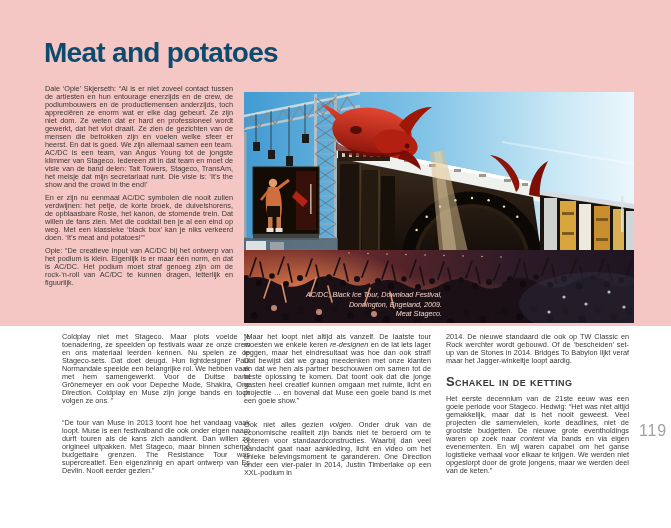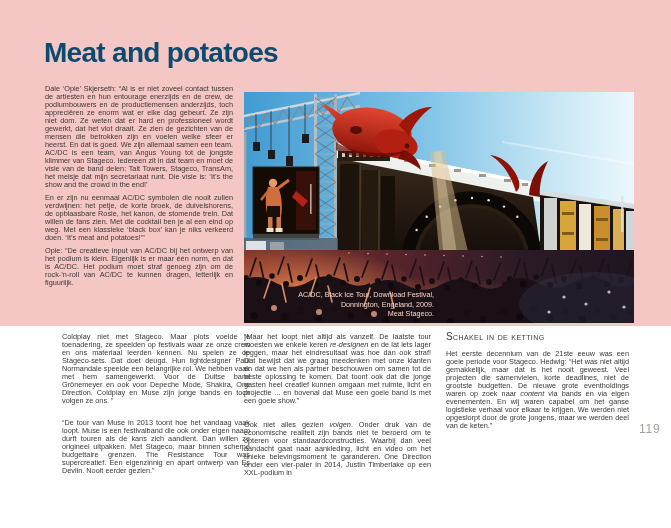--- a/index.html
+++ b/index.html
@@ -12,28 +12,28 @@
        color:#3a3735;}
   .col p{margin:0;}
   #col1a{left:45px;top:85px;width:188px;}
   #col1a p{margin-bottom:5px;}
   #col1b{left:62px;top:333px;width:188px;}
   #col1b p{margin-bottom:14px;}
   #col2{left:244px;top:333px;width:187px;}
   #col2 p{margin-bottom:16px;}
   #col3{left:446px;top:333px;width:183px;}
   #col3 p{margin-bottom:13px;}
-  .subhead{margin:0 0 9px 0;font-size:10px;font-weight:normal;font-variant:small-caps;
+  .subhead{margin:0 0 9px 0;font-size:13px;font-weight:bold;font-variant:small-caps;
            letter-spacing:0.4px;color:#3a3735;}
   em{font-style:italic;margin-top:44px;}
   .photo{position:absolute;left:244px;top:92px;width:390px;height:231px;margin:0;}
   .photo svg{display:block;width:100%;height:100%;}
-  .caption{position:absolute;right:200px;bottom:5px;text-align:right;
+  .caption{position:absolute;right:192px;bottom:5px;text-align:right;font-style:italic;
            font-size:7.2px;line-height:9.2px;color:#f6d4ca;white-space:nowrap;}
-  .page-number{position:absolute;left:639px;top:422px;font-size:12px;letter-spacing:0.8px;
+  .page-number{position:absolute;left:639px;top:422px;font-size:16px;letter-spacing:0.8px;
                color:#a3a09e;}
 </style>
 </head>
 <body>
 
 <div class="page">
 
   <div class="pink-block"></div>
 
   <h1 class="title">Meat and potatoes</h1>
@@ -297,19 +297,20 @@
     <p>Coldplay niet met Stageco. Maar plots voelde je toenadering, ze speelden op festivals waar ze onze crew en ons materiaal leerden kennen. Nu spelen ze op Stageco-sets. Dat doet deugd. Hun lightdesigner Paul Normandale speelde een belangrijke rol. We hebben vaak met hem samengewerkt. Voor de Duitse band Grönemeyer en ook voor Depeche Mode, Shakira, One Direction. Coldplay en Muse zijn jonge bands en toch volgen ze ons. ”</p>
     <p>“De tour van Muse in 2013 toont hoe het vandaag vaak loopt. Muse is een festivalband die ook onder eigen naam durft touren als de kans zich aandient. Dan willen ze origineel uitpakken. Met Stageco, maar binnen scherpe budgettaire grenzen. The Resistance Tour was supercreatief. Een eigenzinnig en apart ontwerp van Es Devlin. Nooit eerder gezien.”</p>
   </div>
 
   <div class="col" id="col2">
     <p><span>“Maar het loopt niet altijd als vanzelf. De laatste tour moesten we enkele keren </span><em>re-designen</em><span> en de lat iets lager leggen, maar het eindresultaat was hoe dan ook straf! Dat bewijst dat we graag meedenken met onze klanten en dat we hen als partner beschouwen om samen tot de beste oplossing te komen. Dat toont ook dat die jonge gasten heel creatief kunnen omgaan met ruimte, licht en projectie ... en bovenal dat Muse een goeie band is met een goeie show.”</span></p>
     <p><span>Ook niet alles gezien </span><em>volgen</em><span>. Onder druk van de economische realiteit zijn bands niet te beroerd om te opteren voor standaardconstructies. Waarbij dan veel aandacht gaat naar aankleding, licht en video om het unieke belevingsmoment te garanderen. One Direction onder een vier-paler in 2014, Justin Timberlake op een XXL-podium in</span></p>
   </div>
 
   <div class="col" id="col3">
+    <p>2014. De nieuwe standaard die ook op TW Classic en Rock werchter wordt gebouwd. Of de ‘bescheiden’ set-up van de Stones in 2014. Bridges To Babylon lijkt veraf maar het Jagger-winkeltje loopt aardig.</p>
     <h2 class="subhead">Schakel in de ketting</h2>
     <p><span>Het eerste decennium van de 21ste eeuw was een goeie periode voor Stageco. Hedwig: “Het was niet altijd gemakkelijk, maar dat is het nooit geweest. Veel projecten die samenvielen, korte deadlines, niet de grootste budgetten. De nieuwe grote eventholdings waren op zoek naar </span><em>content</em><span> via bands en via eigen evenementen. En wij waren capabel om het ganse logistieke verhaal voor elkaar te krijgen. We werden niet opgeslorpt door de grote jongens, maar we werden deel van de keten.”</span></p>
   </div>
 
   <div class="page-number">119</div>
 
 </div>
 
 </body></html>

